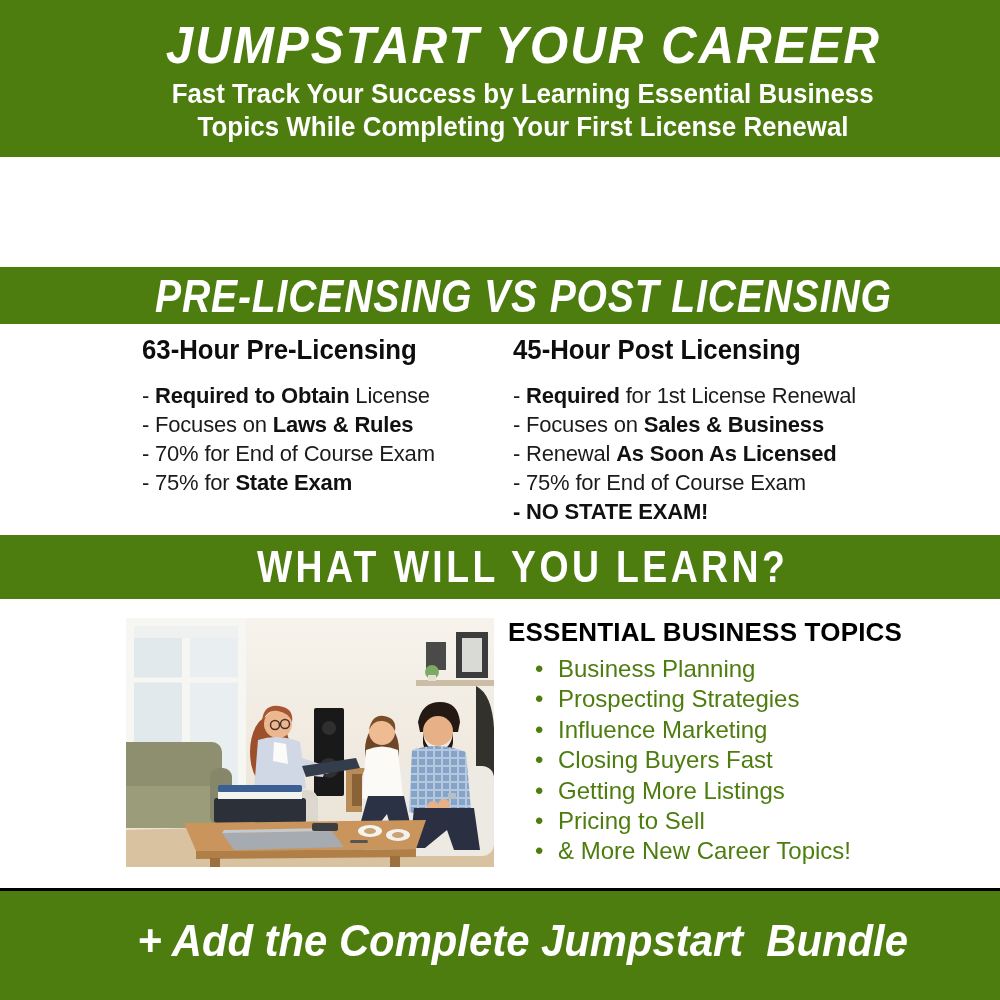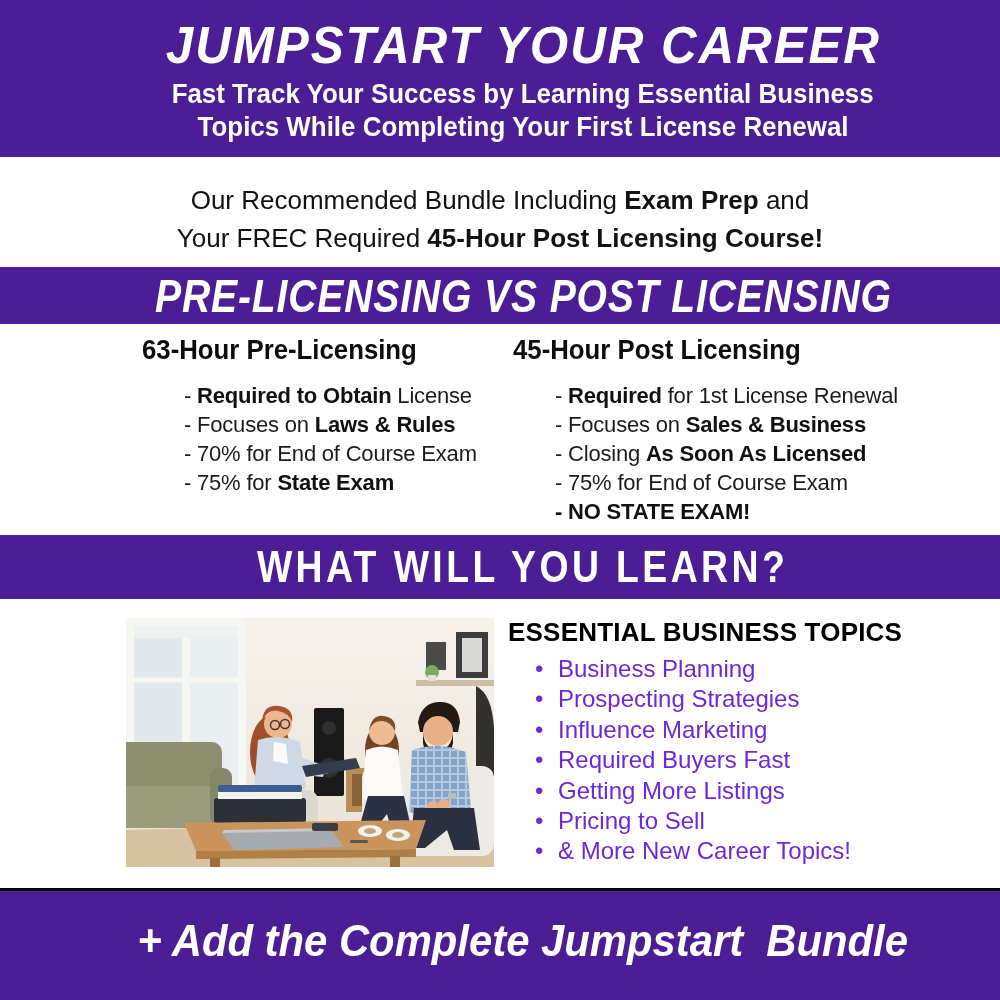--- a/index.html
+++ b/index.html
@@ -1,21 +1,21 @@
 <!DOCTYPE html>
 <html><head>
 <meta charset="utf-8">
 <style>
   html,body { margin:0; padding:0; background:#ffffff; }
   #canvas {
     position:relative; width:1000px; height:1000px; overflow:hidden;
     background:#ffffff; font-family:"Liberation Sans", sans-serif;
   }
   section { position:absolute; left:0; right:0; }
-  .red { background:#4c1d95;padding-left:46px; }
+  .red { background:#4d7c0f;padding-left:46px; }
 
   
   .sec-top { top:0; height:157px; box-sizing:border-box; padding-top:22px;
              display:flex; flex-direction:column; align-items:center; }
   .title { color:#fff; font-weight:bold; font-style:italic; font-size:52px; line-height:46px;
            letter-spacing:2px; white-space:nowrap; transform:scaleX(.95); }
   .subtitle { color:#fff; font-weight:bold; font-size:27px; line-height:33px;
               white-space:nowrap; transform:scaleX(.96); }
   .subtitle.first { margin-top:10px; }
 
@@ -31,72 +31,68 @@
   .banner1 .banner-text { font-size:46px; font-style:italic; letter-spacing:1px; transform:scaleX(.85); }
   .banner2 .banner-text { font-size:44px; letter-spacing:4px; transform:scaleX(.85); }
 
   
   .sec-compare { top:312px; height:211px; }
   .col { position:absolute; top:22px; }
   .col-left  { left:142px; }
   .col-right { left:513px; }
   .col h3 { margin:0 0 15px 0; font-size:28px; font-weight:bold; color:#0d0d0d;
             white-space:nowrap; transform:scaleX(.92); transform-origin:left center; }
-  .cmp-item { font-size:22px; line-height:29px; color:#1b1b1b; letter-spacing:-0.2px; white-space:nowrap;margin-left:42px; }
+  .cmp-item { font-size:22px; line-height:29px; color:#1b1b1b; letter-spacing:-0.2px; white-space:nowrap; }
   .cmp-item b { color:#111; }
 
   
   .sec-learn { top:589px; height:299px;padding-left:6px; }
   .photo { position:absolute; left:126px; top:29px; width:368px; height:249px; }
   .learn-heading { position:absolute; left:508px; top:28px; margin:0; font-size:26px;
                    font-weight:bold; color:#000; letter-spacing:.2px; white-space:nowrap; }
   .topics { position:absolute; left:535px; top:65px; margin:0; padding:0; list-style:none;
-            font-size:24px; line-height:30.4px; color:#6d28d9; }
+            font-size:24px; line-height:30.4px; color:#4d7c0f; }
   .topics li { white-space:nowrap; }
   .topics li::before { content:"•"; display:inline-block; width:23px; }
 
   
   .sec-footer { top:888px; height:112px; box-sizing:border-box; border-top:3px solid #000000;
                 display:flex; align-items:center; justify-content:center; }
   .footer-text { color:#fff; font-weight:bold; font-style:italic; font-size:44px;
                  white-space:pre; margin-top:-10px; transform:scaleX(.95); }
 </style>
 </head>
 <body>
 
 <div id="canvas">
 
   <section class="red sec-top">
     <div class="title">JUMPSTART YOUR CAREER</div>
     <div class="subtitle first">Fast Track Your Success by Learning Essential Business</div>
     <div class="subtitle">Topics While Completing Your First License Renewal</div>
   </section>
 
-  <section class="sec-intro">
-    <div><span>Our Recommended Bundle Including </span><b>Exam Prep</b><span> and</span></div>
-    <div><span>Your FREC Required </span><b>45-Hour Post Licensing Course!</b><span></span></div>
-  </section>
 
   <section class="red banner banner1">
     <span class="banner-text">PRE-LICENSING VS POST LICENSING</span>
   </section>
 
   <section class="sec-compare">
     <div class="col col-left">
       <h3>63-Hour Pre-Licensing</h3>
       <div class="cmp-item"><span>- </span><b>Required to Obtain</b><span> License</span></div>
       <div class="cmp-item"><span>- Focuses on </span><b>Laws &amp; Rules</b><span></span></div>
       <div class="cmp-item"><span>- 70% for End of Course Exam</span><b></b><span></span></div>
       <div class="cmp-item"><span>- 75% for </span><b>State Exam</b><span></span></div>
     </div>
     <div class="col col-right">
       <h3>45-Hour Post Licensing</h3>
       <div class="cmp-item"><span>- </span><b>Required</b><span> for 1st License Renewal</span></div>
       <div class="cmp-item"><span>- Focuses on </span><b>Sales &amp; Business</b><span></span></div>
-      <div class="cmp-item"><span>- Closing </span><b>As Soon As Licensed</b><span></span></div>
+      <div class="cmp-item"><span>- Renewal </span><b>As Soon As Licensed</b><span></span></div>
       <div class="cmp-item"><span>- 75% for End of Course Exam</span><b></b><span></span></div>
       <div class="cmp-item"><span></span><b>- NO STATE EXAM!</b><span></span></div>
     </div>
   </section>
 
   <section class="red banner banner2">
     <span class="banner-text">WHAT WILL YOU LEARN?</span>
   </section>
 
   <section class="sec-learn">
@@ -187,21 +183,21 @@
           <ellipse cx="272" cy="217" rx="6" ry="3" fill="#c7a377"></ellipse>
           <rect x="224" y="222" width="18" height="3" rx="1.5" fill="#555555"></rect>
         </g>
       </svg>
     </div>
     <h3 class="learn-heading">ESSENTIAL BUSINESS TOPICS</h3>
     <ul class="topics">
       <li>Business Planning</li>
       <li>Prospecting Strategies</li>
       <li>Influence Marketing</li>
-      <li>Required Buyers Fast</li>
+      <li>Closing Buyers Fast</li>
       <li>Getting More Listings</li>
       <li>Pricing to Sell</li>
       <li>&amp; More New Career Topics!</li>
     </ul>
   </section>
 
   <section class="red sec-footer">
     <span class="footer-text">+ Add the Complete Jumpstart  Bundle</span>
   </section>
 

